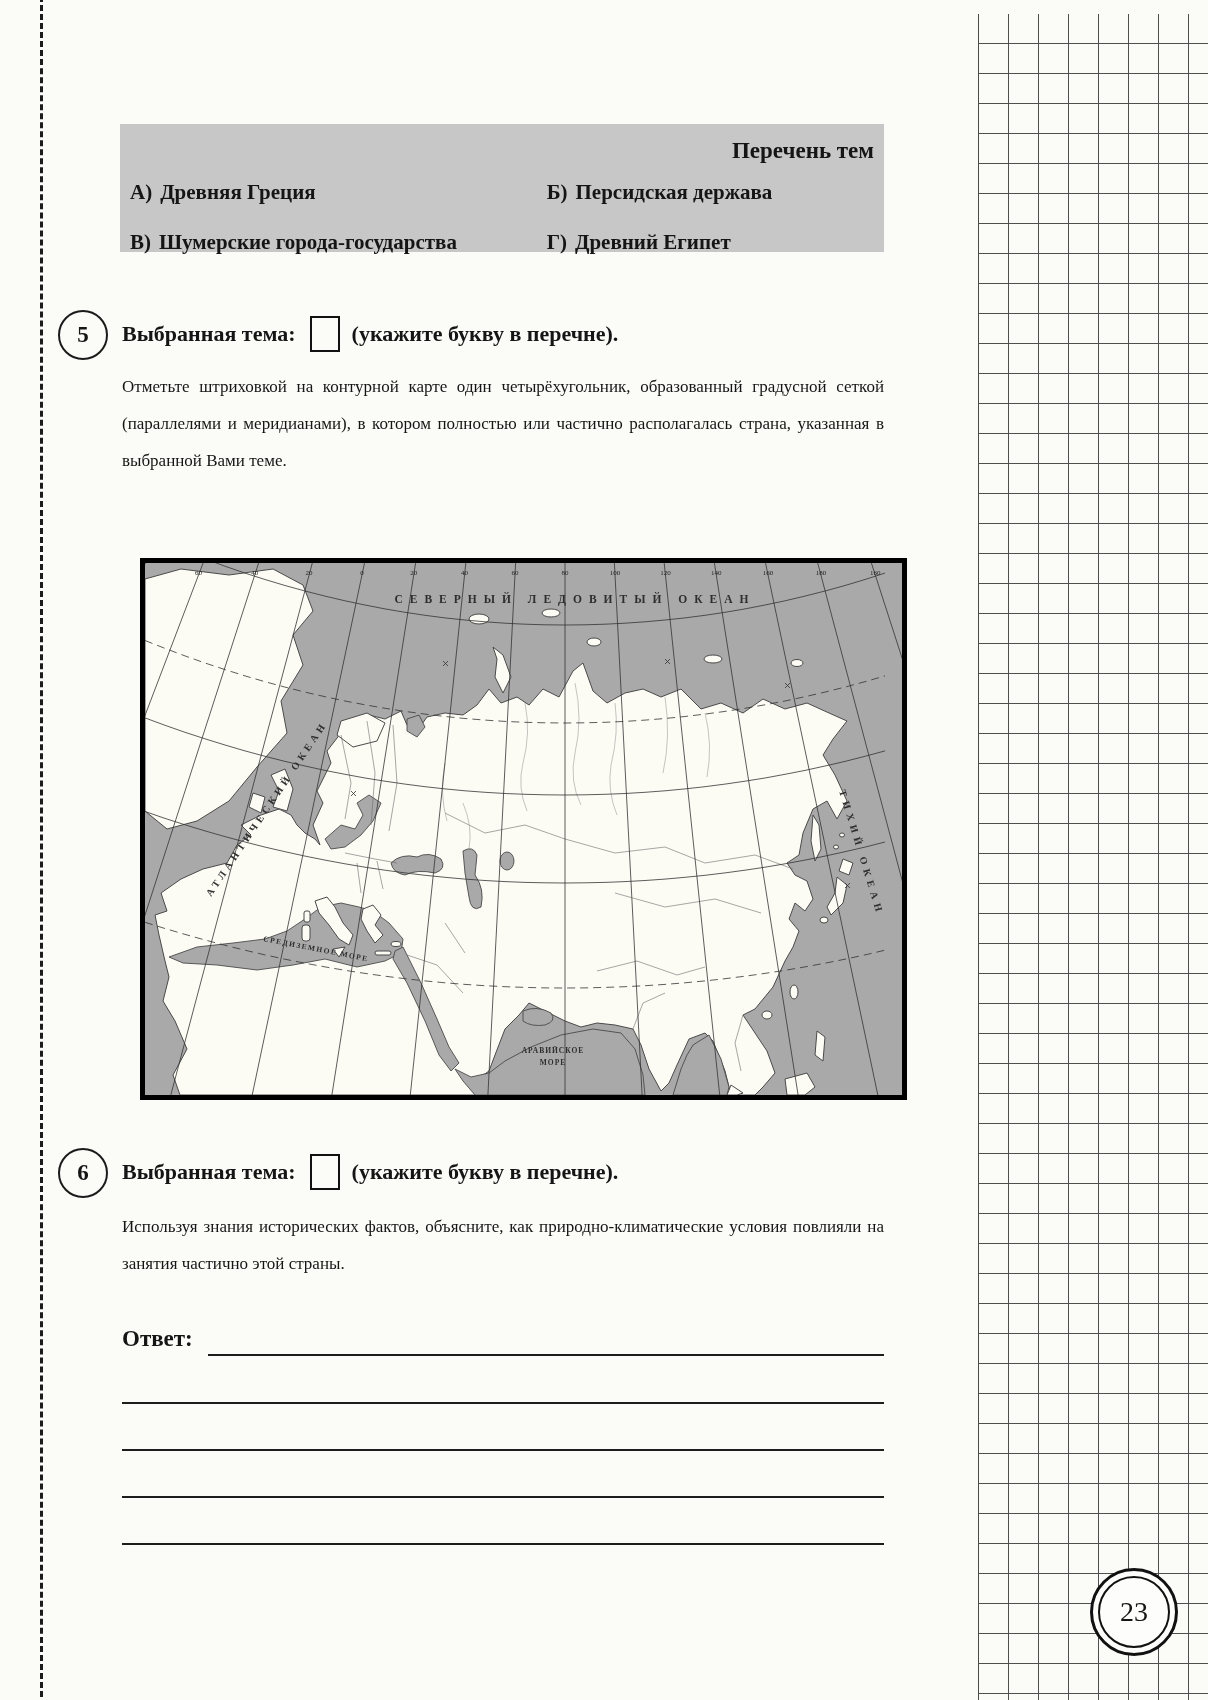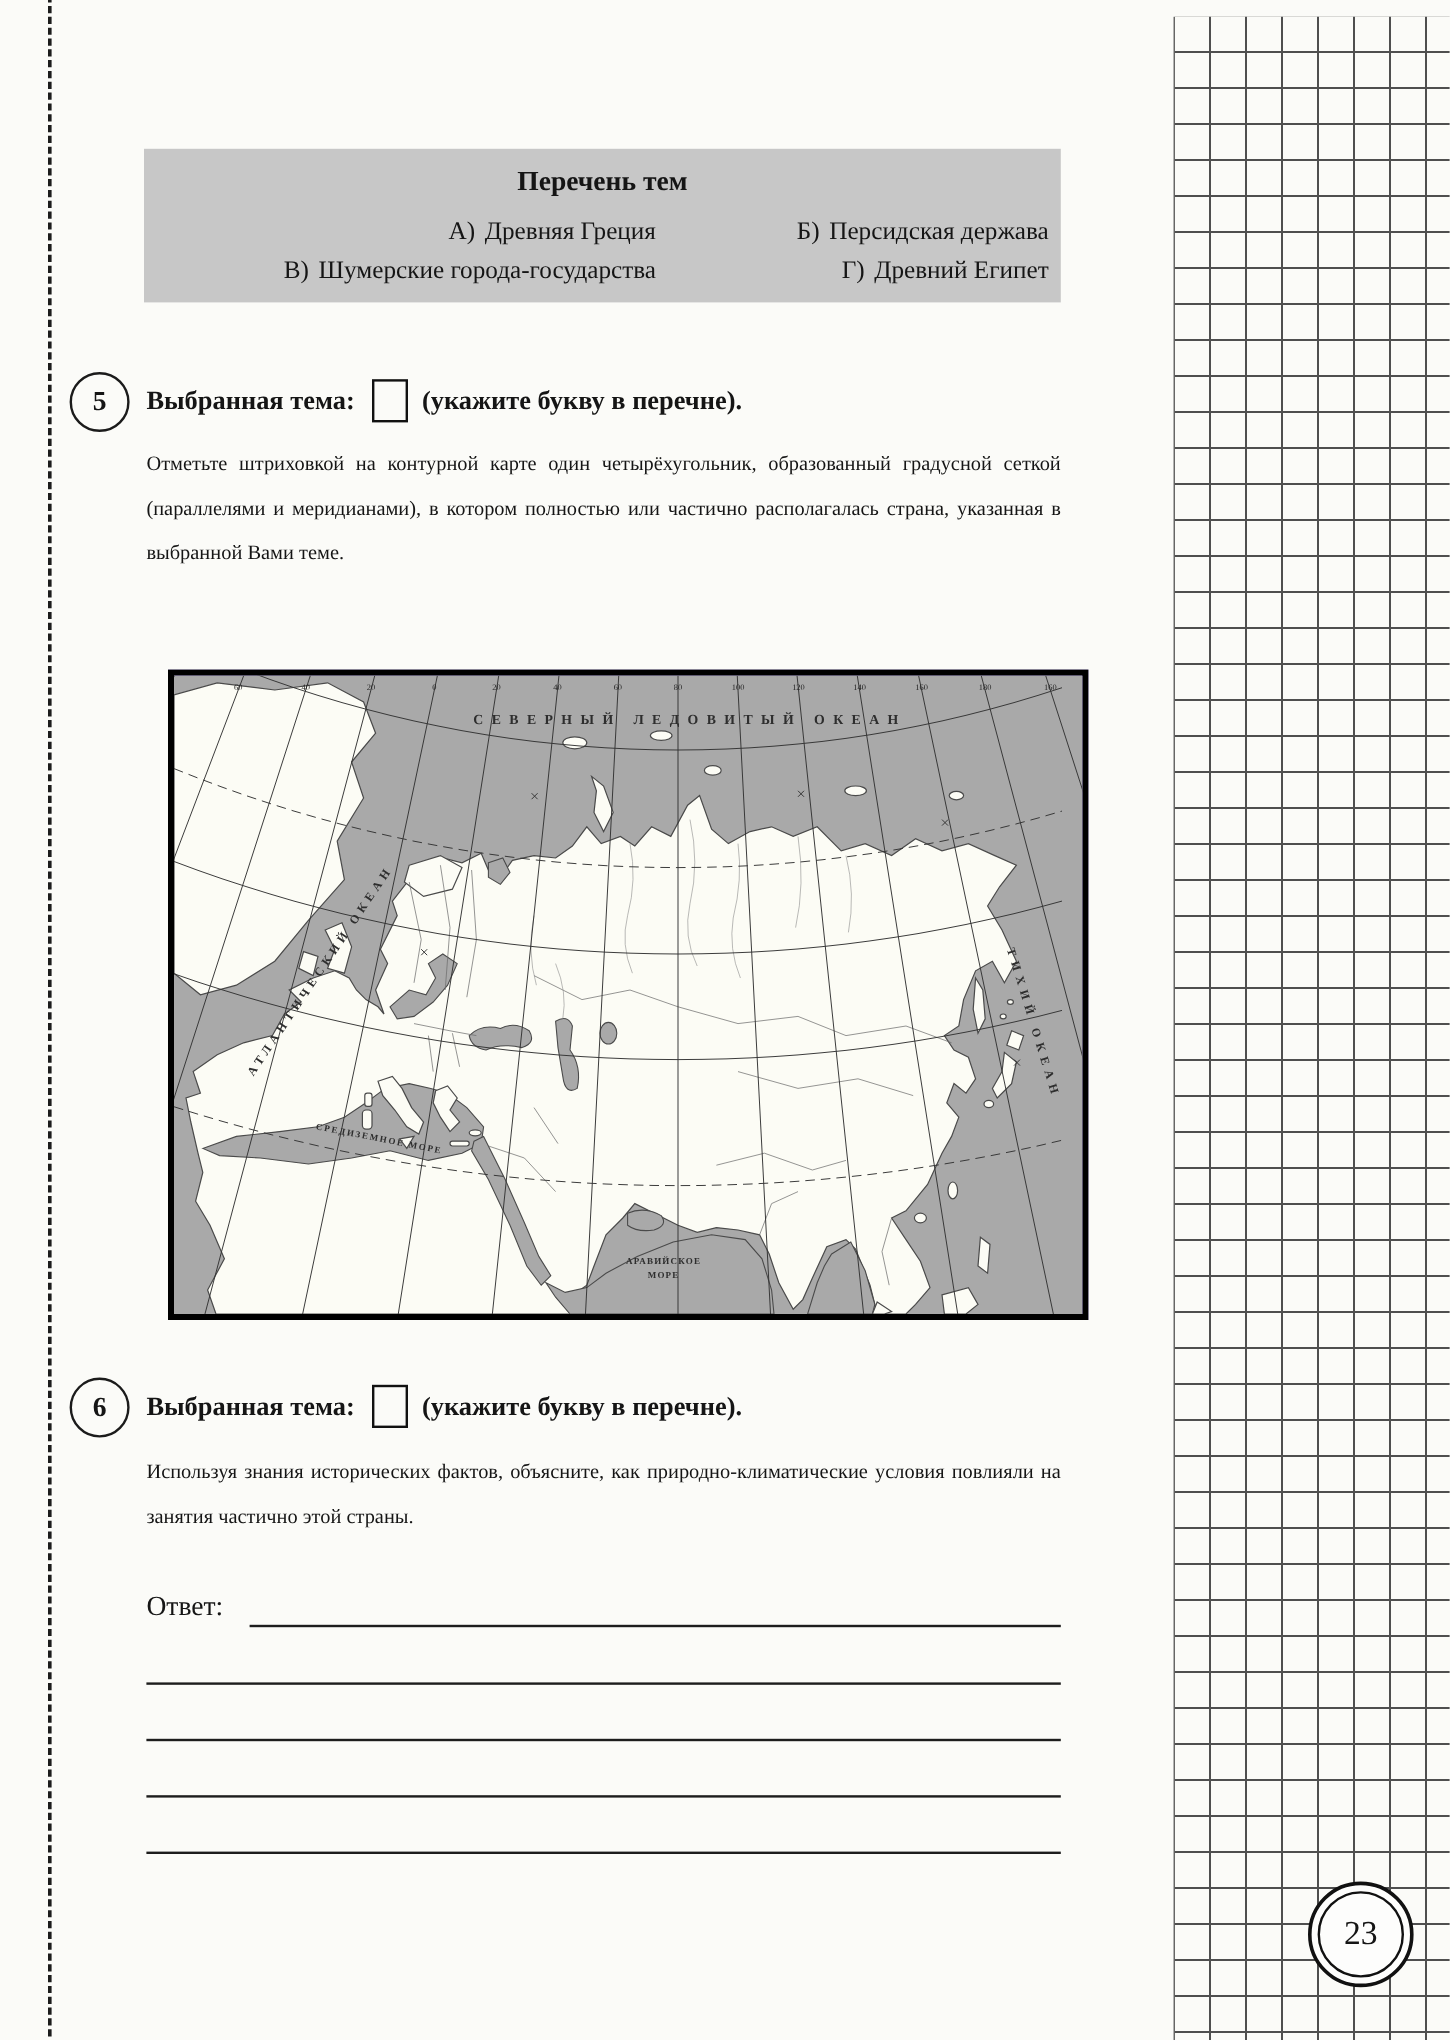--- a/index.html
+++ b/index.html
@@ -15,22 +15,22 @@
   
   .grid-panel{position:absolute;left:978px;top:14px;width:240px;height:1686px;
     border-left:1.4px solid #4a4a4a;
     background-image:
       repeating-linear-gradient(to right,transparent 0,transparent 28.6px,#4f4f4f 28.6px,#4f4f4f 30px),
       repeating-linear-gradient(to bottom,transparent 0,transparent 28.6px,#4f4f4f 28.6px,#4f4f4f 30px);
   }
   
   .topics-box{position:absolute;left:120px;top:124px;width:764px;height:128px;
     background:#c7c7c7;box-sizing:border-box;padding:14px 10px 0 10px;}
-  .topics-title{text-align:center;font-weight:bold;font-size:23px;margin-bottom:16px;}
-  .topics-grid{display:grid;grid-template-columns:56% 44%;row-gap:8px;font-size:21px;font-weight:normal;text-align:right;}
+  .topics-title{text-align:right;font-weight:bold;font-size:23px;margin-bottom:16px;}
+  .topics-grid{display:grid;grid-template-columns:56% 44%;row-gap:25px;font-size:21px;font-weight:bold;}
   .topic-item{white-space:nowrap;}
   .topic-letter{margin-right:8px;}
   
   .q-circle{position:absolute;width:46px;height:46px;border:2px solid #1b1b1b;border-radius:50%;
     display:flex;align-items:center;justify-content:center;font-weight:bold;font-size:23px;background:#fbfbf8;}
   .q5-circle{left:58px;top:310px;}
   .q6-circle{left:58px;top:1148px;}
   .q-row{position:absolute;left:122px;width:770px;font-size:22px;font-weight:bold;display:flex;align-items:center;}
   .q5-row{top:316px;}
   .q6-row{top:1154px;}
@@ -51,21 +51,21 @@
   .dashed{stroke-dasharray:8 5;}
   .mer-label{font:7px "Liberation Serif",serif;fill:#1e1e1e;}
   .sea-label{font-weight:bold;fill:#2e2e2e;}
   .lbl-arctic{font-size:11.5px;letter-spacing:7px;}
   .lbl-atlantic{font-size:10px;letter-spacing:4px;}
   .lbl-pacific{font-size:10px;letter-spacing:5px;}
   .lbl-med{font-size:7.5px;letter-spacing:1.5px;}
   .lbl-arab{font-size:7.5px;letter-spacing:1px;text-anchor:middle;}
   .tick{stroke:#333;stroke-width:0.8;}
   
-  .answer-label{position:absolute;left:122px;top:1326px;font-size:23px;font-weight:normal;}
+  .answer-label{position:absolute;left:122px;top:1326px;font-size:23px;font-weight:bold;}
   .answer-first-line{position:absolute;left:208px;top:1354px;width:676px;border-bottom:2.4px solid #1d1d1d;}
   .answer-line{position:absolute;left:122px;width:762px;border-bottom:2.4px solid #1d1d1d;}
   .al1{top:1402px;} .al2{top:1449px;} .al3{top:1496px;} .al4{top:1543px;}
   
   .page-badge{position:absolute;left:1090px;top:1568px;width:82px;height:82px;border-radius:50%;
     border:3.5px solid #111;background:#fdfdfc;display:flex;align-items:center;justify-content:center;}
   .page-badge-inner{width:68px;height:68px;border-radius:50%;border:2.5px solid #111;
     display:flex;align-items:center;justify-content:center;font-weight:normal;font-size:28px;}
 </style>
 </head>

